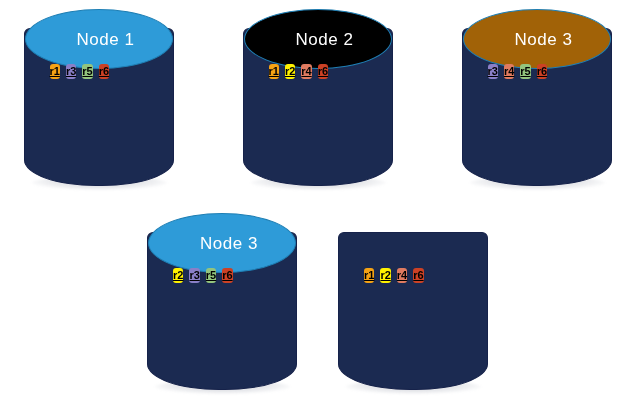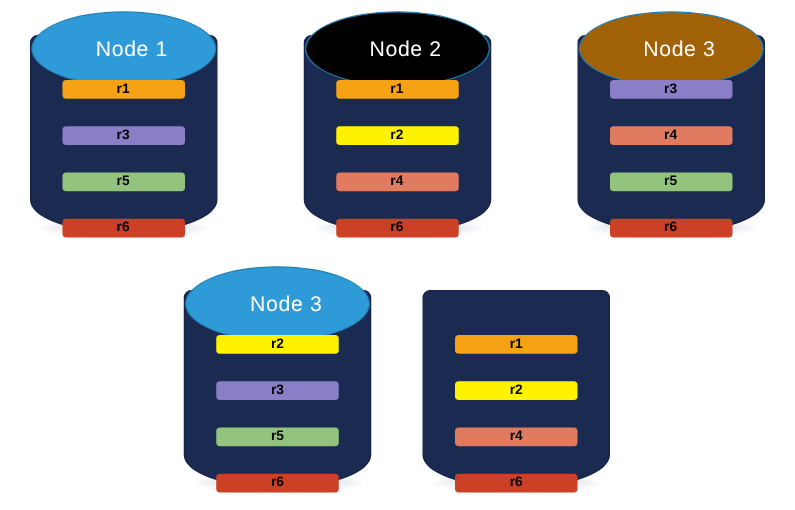--- a/index.html
+++ b/index.html
@@ -97,23 +97,24 @@
 
   
   .replica-stack {
     position: absolute;
     left: 0;
     top: 56px;
     width: 150px;
     padding: 0 26px;
     box-sizing: border-box;
     display: flex;
-    flex-direction: column;
-    gap: 22px;
+    flex-direction: row;
+    gap: 6px;
     z-index: 4;
+    text-decoration: underline;
   }
   .replica {
     height: 15px;
     border-radius: 3px;
     display: flex;
     align-items: center;
     justify-content: center;
     font-size: 11px;
     font-weight: bold;
     color: #000000;

